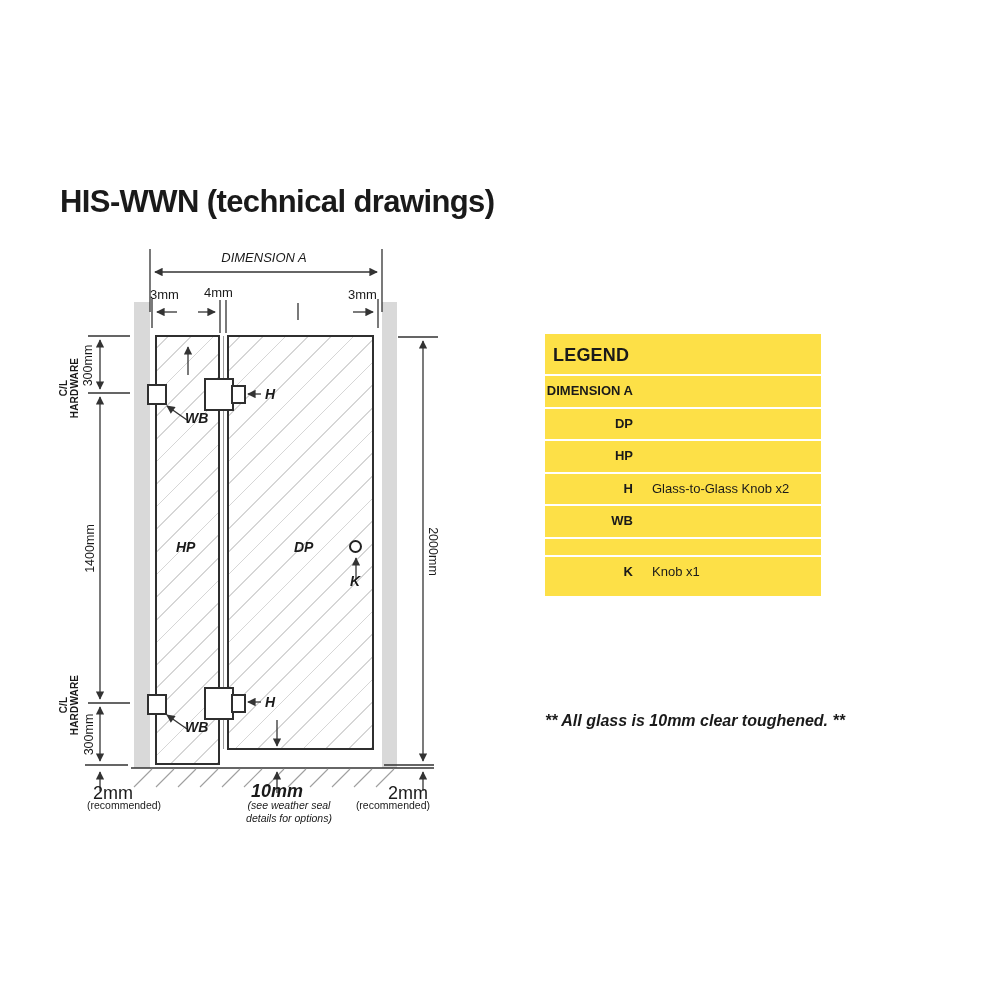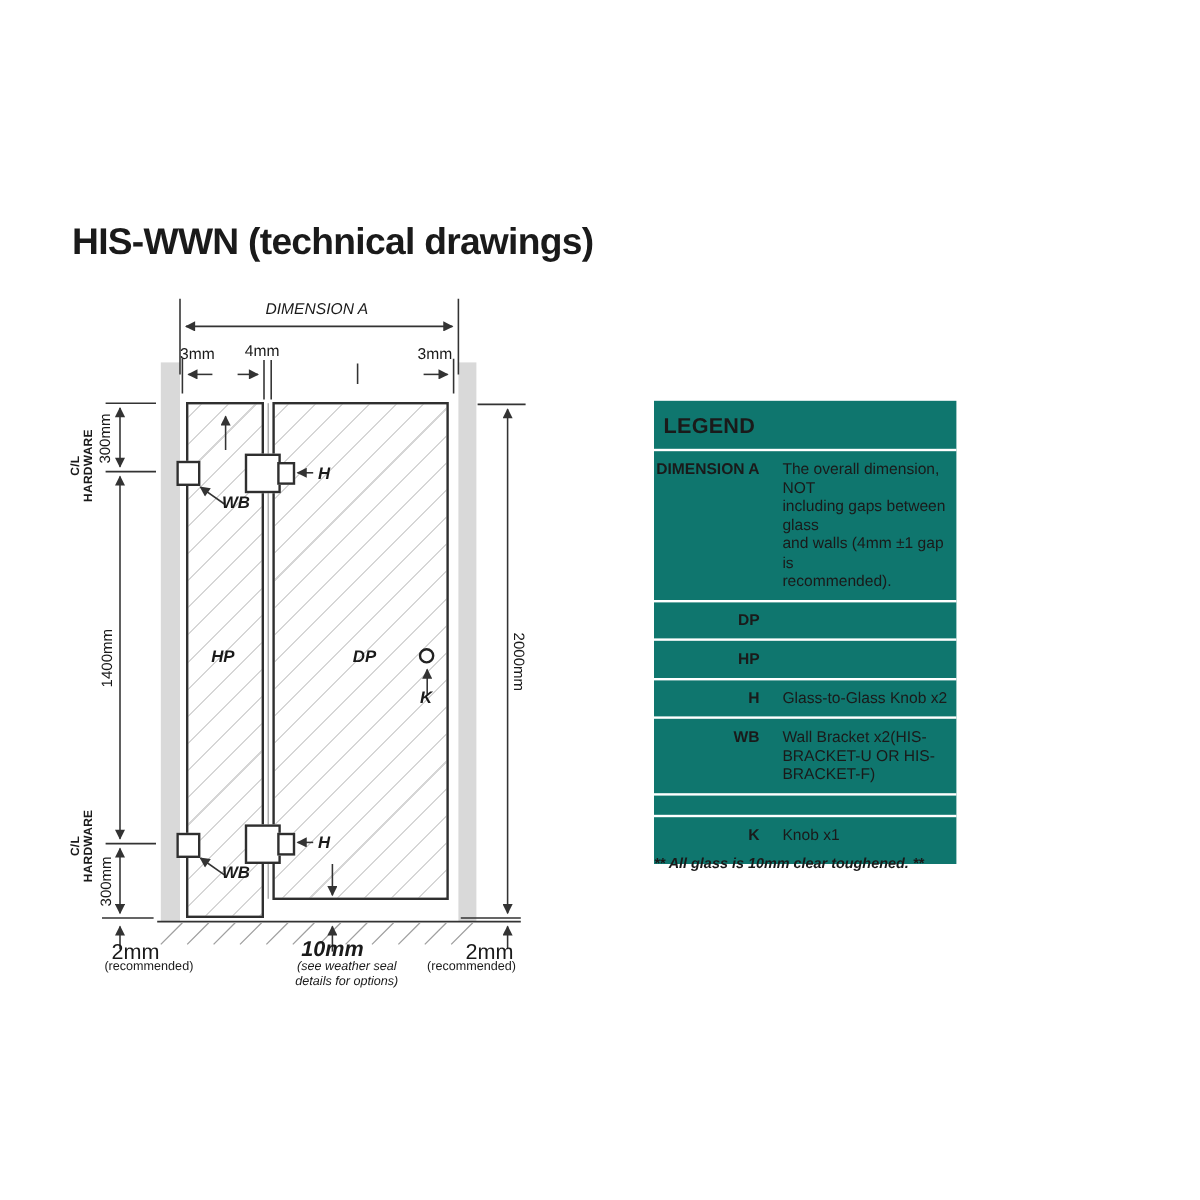--- a/index.html
+++ b/index.html
@@ -33,28 +33,28 @@
   .big{font-size:18px;white-space:nowrap;}
   .big.it{font-style:italic;font-weight:bold;}
   .small{font-size:10.5px;line-height:13px;white-space:pre-line;}
   .small.it{font-style:italic;}
   .ctr{text-align:center;}
   .rgt{text-align:right;}
 
   svg.overlay{left:0;top:0;pointer-events:none;}
 
   
-  .legend{left:545px;top:334px;width:252px;background:#0f766e;padding-bottom:9px;}
+  .legend{left:545px;top:334px;width:276px;background:#fde047;padding-bottom:9px;}
   .legend-header{font-size:18px;font-weight:bold;padding:11px 0 8px 8px;letter-spacing:0.2px;}
   .lrow{display:flex;border-top:2px solid #fff;padding:7px 0 8px 0;align-items:flex-start;}
   .lrow.empty{height:16px;padding:0;}
   .lterm{width:88px;flex:none;text-align:right;font-weight:bold;font-size:13px;line-height:15.5px;}
   .ldesc{margin-left:19px;font-size:13px;line-height:15.5px;white-space:pre-line;width:max-content;}
   .footnote{left:545px;top:712px;width:296px;
-            font-size:12px;font-weight:bold;font-style:italic;white-space:nowrap;}
+            font-size:16px;font-weight:bold;font-style:italic;white-space:nowrap;}
 </style>
 </head>
 <body>
 
 <div class="abs title">HIS-WWN (technical drawings)</div>
 
 <div>
 
   <div class="abs wall" style="left:134px;top:302px;width:16px;height:466px;"></div>
   <div class="abs wall" style="left:382px;top:302px;width:15px;height:466px;"></div>
@@ -139,38 +139,33 @@
 details for options)</div>
   <div class="abs big rgt" style="left:352px;top:783px;width:76px;">2mm</div>
   <div class="abs small rgt" style="left:346px;top:799px;width:84px;">(recommended)</div>
 </div>
 
 <div class="abs legend">
   <div class="legend-header">LEGEND</div>
 
   <div class="lrow">
     <div class="lterm">DIMENSION A</div>
-    <div class="ldesc">The overall dimension, NOT
-including gaps between glass
-and walls (4mm ±1 gap is
-recommended).</div>
   </div>
   <div class="lrow">
     <div class="lterm">DP</div>
   </div>
   <div class="lrow">
     <div class="lterm">HP</div>
   </div>
   <div class="lrow">
     <div class="lterm">H</div>
     <div class="ldesc">Glass-to-Glass Knob x2</div>
   </div>
   <div class="lrow">
     <div class="lterm">WB</div>
-    <div class="ldesc">Wall Bracket x2(HIS-BRACKET-U OR HIS-BRACKET-F)</div>
   </div>
   <div class="lrow empty">
     <div class="lterm"></div>
     <div class="ldesc"></div>
   </div>
   <div class="lrow">
     <div class="lterm">K</div>
     <div class="ldesc">Knob x1</div>
   </div>
 </div>

